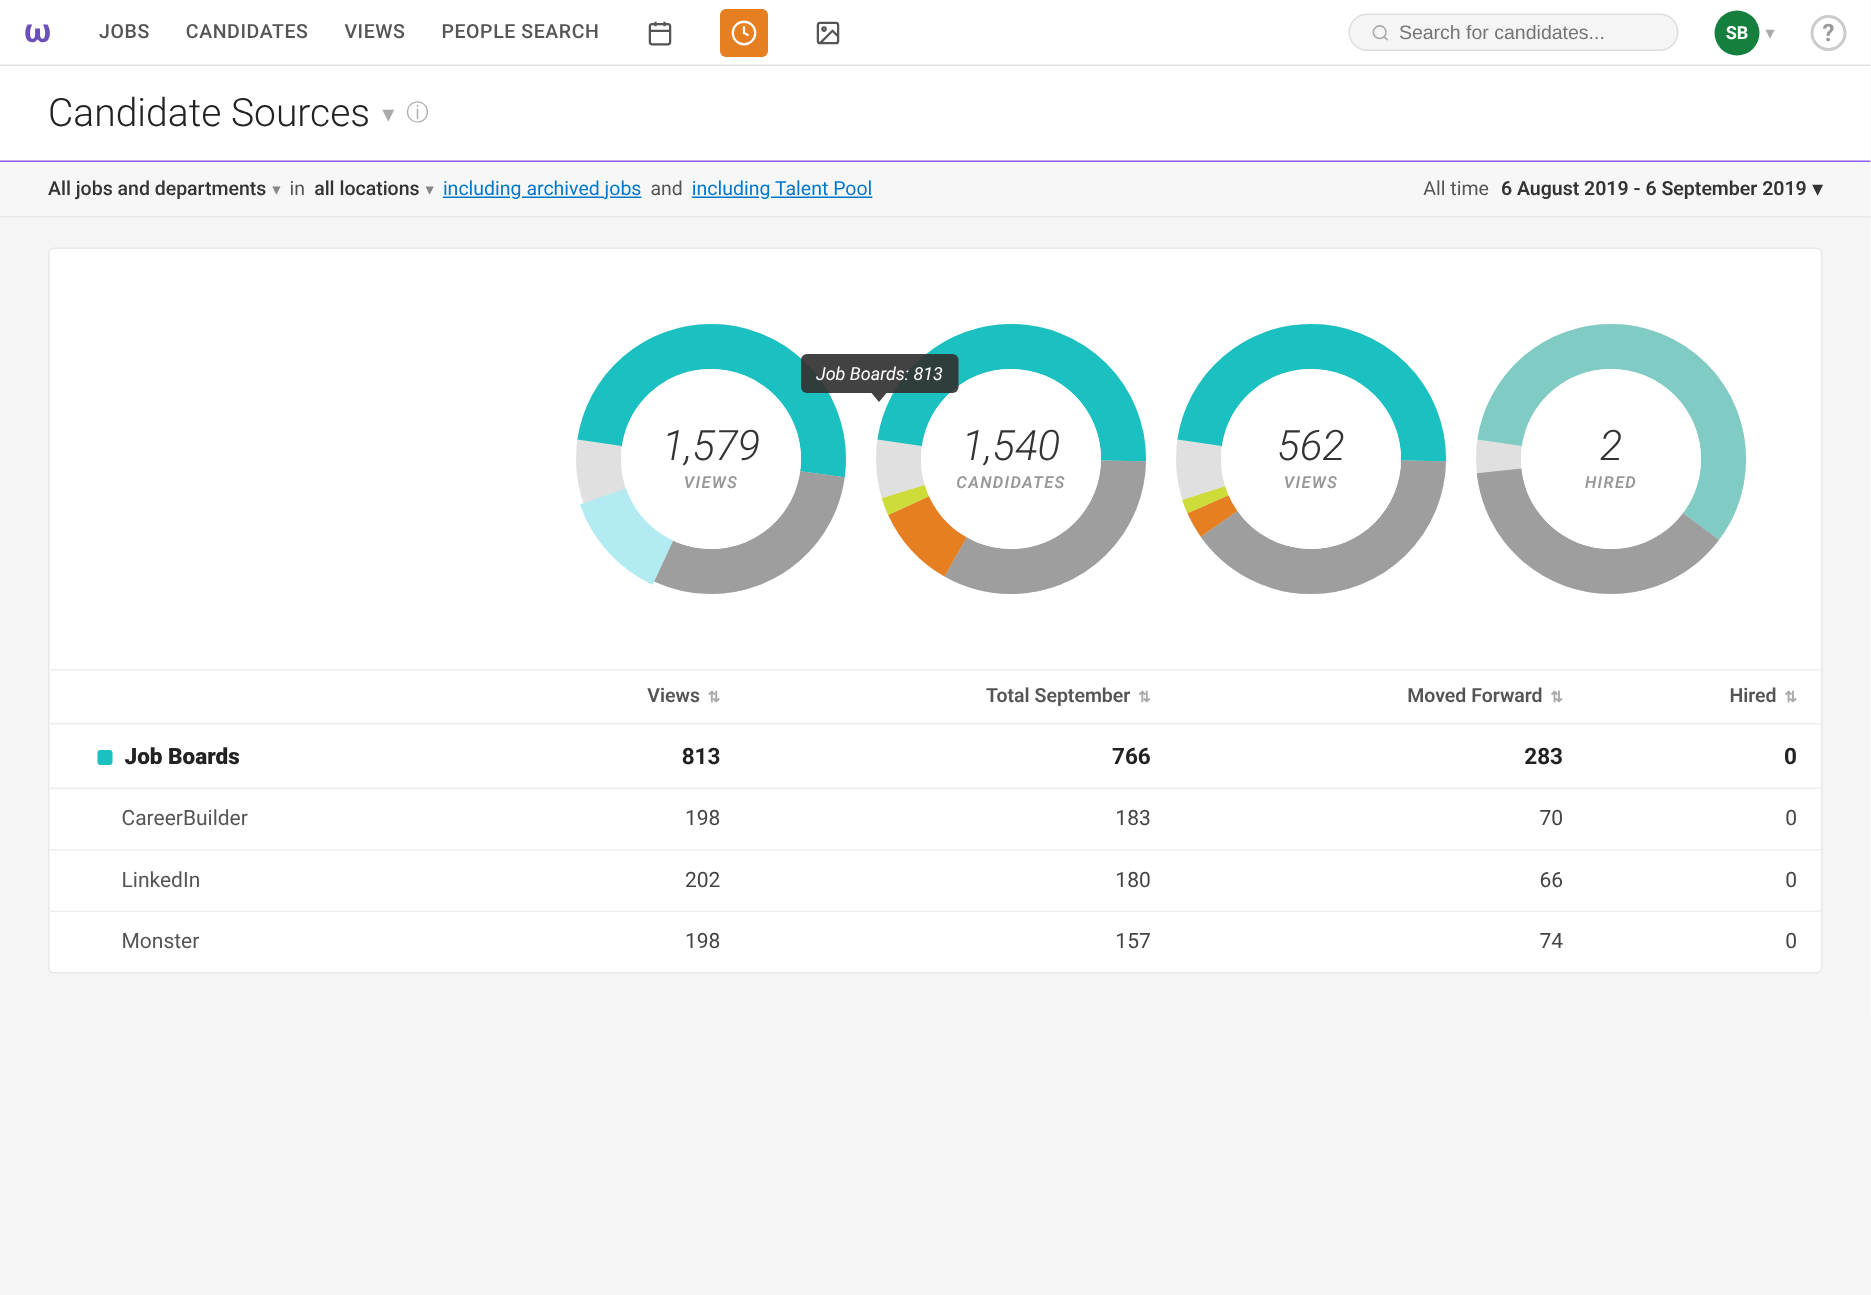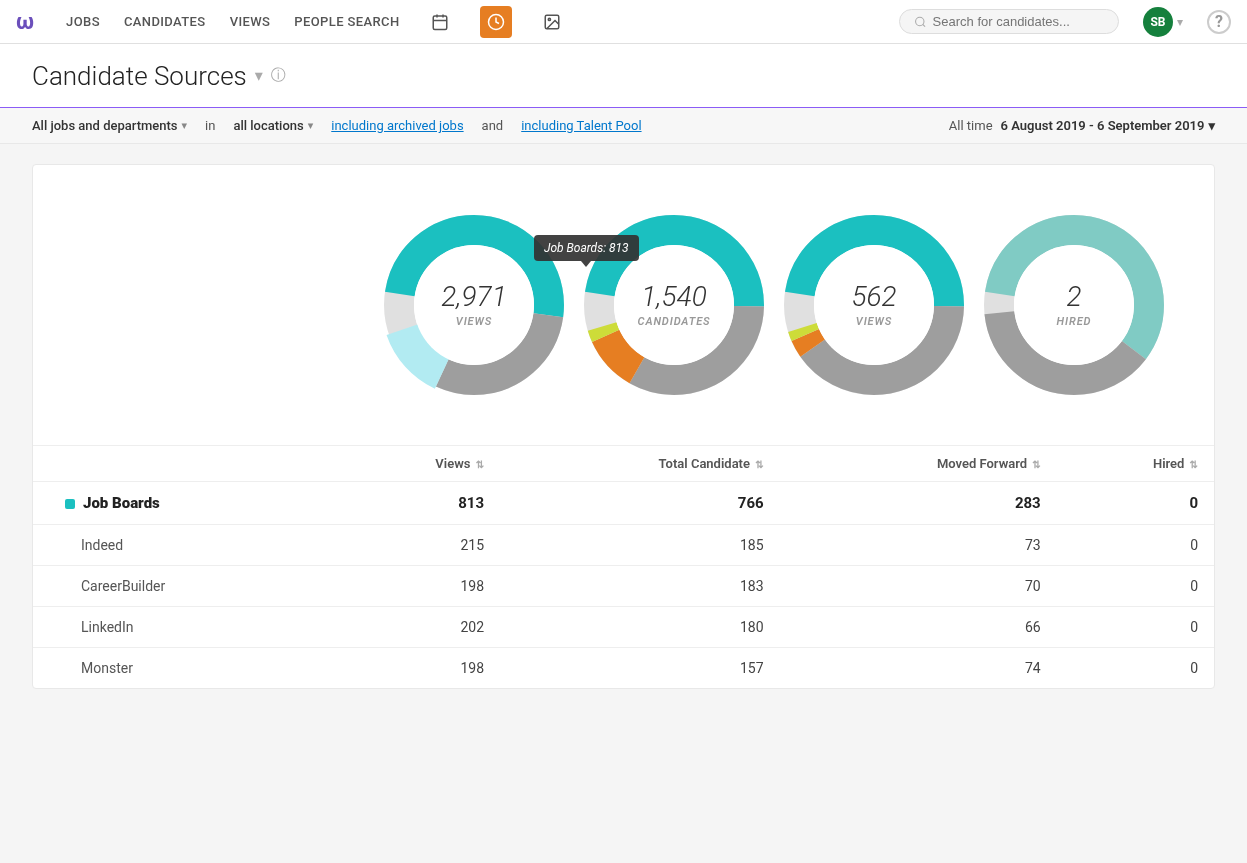--- a/index.html
+++ b/index.html
@@ -121,21 +121,21 @@
 
     
     .filter-bar {
       background: #f7f7f7;
       border-bottom: 1px solid #e8e8e8;
       padding: 10px 32px;
       display: flex;
       align-items: center;
       justify-content: space-between;
     }
-    .filter-left { display: flex; align-items: center; gap: 18px; flex-wrap: wrap; }
+    .filter-left { display: flex; align-items: center; gap: 6px; flex-wrap: wrap; }
     .filter-dropdown {
       display: flex;
       align-items: center;
       gap: 4px;
       color: #333;
       font-size: 13px;
       cursor: pointer;
       font-weight: 500;
     }
     .filter-dropdown .chevron { color: #888; font-size: 11px; }
@@ -362,21 +362,21 @@
 
             <circle cx="100" cy="100" r="75" fill="none" stroke="#1bc0c0" stroke-width="30" stroke-dasharray="245 236" stroke-dashoffset="117" transform="rotate(-90 100 100)"></circle>
 
             <circle cx="100" cy="100" r="75" fill="none" stroke="#9e9e9e" stroke-width="30" stroke-dasharray="140 341" stroke-dashoffset="-128" transform="rotate(-90 100 100)"></circle>
 
             <circle cx="100" cy="100" r="75" fill="none" stroke="#b2ebf2" stroke-width="35" stroke-dasharray="60 421" stroke-dashoffset="-268" transform="rotate(-90 100 100)"></circle>
 
             <circle cx="100" cy="100" r="60" fill="white"></circle>
           </svg>
           <div class="donut-center">
-            <div class="donut-number">2,971</div>
+            <div class="donut-number">1,579</div>
             <div class="donut-label">VIEWS</div>
           </div>
         </div>
       </div>
 
       <div class="chart-item">
         <div class="donut-container">
           <svg width="200" height="200" viewBox="0 0 200 200">
             <circle cx="100" cy="100" r="75" fill="none" stroke="#e0e0e0" stroke-width="30"></circle>
 
@@ -437,21 +437,21 @@
 
     <table class="data-table">
       <thead>
         <tr>
           <th></th>
           <th>
             <span>Views</span>
             <span class="sort-icon">⇅</span>
           </th>
           <th>
-            <span>Total Candidate</span>
+            <span>Total September</span>
             <span class="sort-icon">⇅</span>
           </th>
           <th>
             <span>Moved Forward</span>
             <span class="sort-icon">⇅</span>
           </th>
           <th>
             <span>Hired</span>
             <span class="sort-icon">⇅</span>
           </th>
@@ -459,27 +459,20 @@
       </thead>
       <tbody id="table-body">
 
       <tr class="group-row">
     <td><span class="group-indicator" style="background:#1bc0c0"></span><strong>Job Boards</strong></td>
     <td>813</td>
     <td>766</td>
     <td>283</td>
     <td>0</td>
   </tr>
-          <tr class="sub-row">
-      <td>Indeed</td>
-      <td>215</td>
-      <td>185</td>
-      <td>73</td>
-      <td>0</td>
-    </tr>
           <tr class="sub-row">
       <td>CareerBuilder</td>
       <td>198</td>
       <td>183</td>
       <td>70</td>
       <td>0</td>
     </tr>
           <tr class="sub-row">
       <td>LinkedIn</td>
       <td>202</td>

